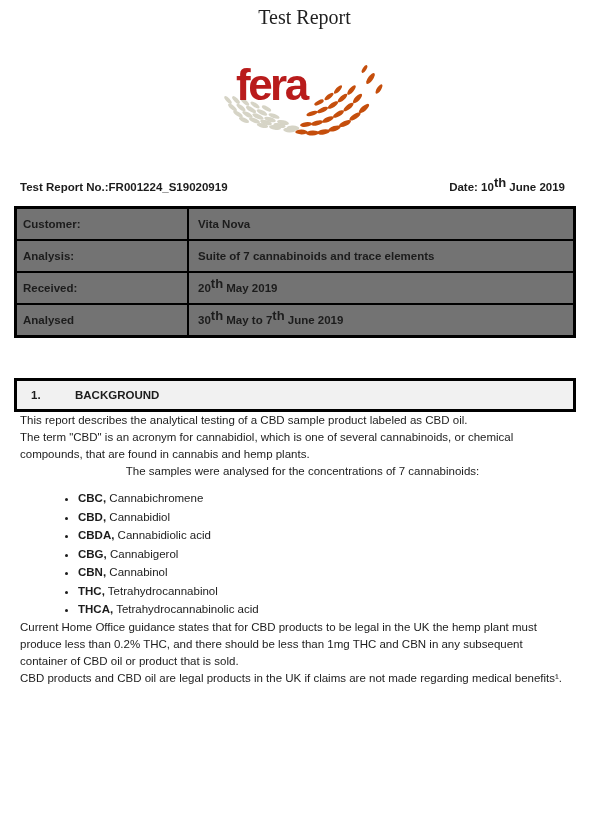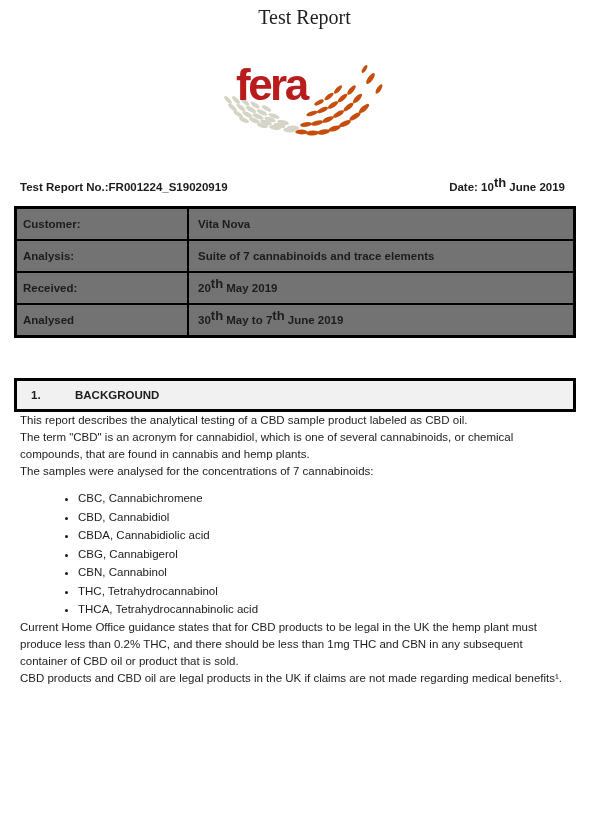--- a/index.html
+++ b/index.html
@@ -35,24 +35,24 @@
   .section-box {
     position:absolute; top:378px; left:14px; width:556px; height:28px;
     background:#f1f1f1; border:3px solid #000;
     display:flex; align-items:center; font-weight:bold; font-size:11.5px;
   }
   .section-number { margin-left:14px; width:44px; }
   .content { position:absolute; top:412px; left:20px; width:565px; font-size:11.5px; line-height:17px; }
   .content p { margin:0; white-space:pre-line; }
   .p1 { margin-top:29px; }
   .p2 { margin-top:12px; }
-  .p3 { margin-top:15px; }
+  .p3 { margin-top:15px;text-align:center; }
   .content ul { margin:9px 0 0 0; padding-left:58px; }
   .content li { line-height:18.5px; }
-  .abbr { font-weight:normal; }
+  .abbr { font-weight:bold; }
   .p4 { margin-top:4px; }
   .p5 { margin-top:12px; }
 </style>
 </head>
 <body>
 
 <div class="page">
 
   <div class="title">Test Report</div>
 

